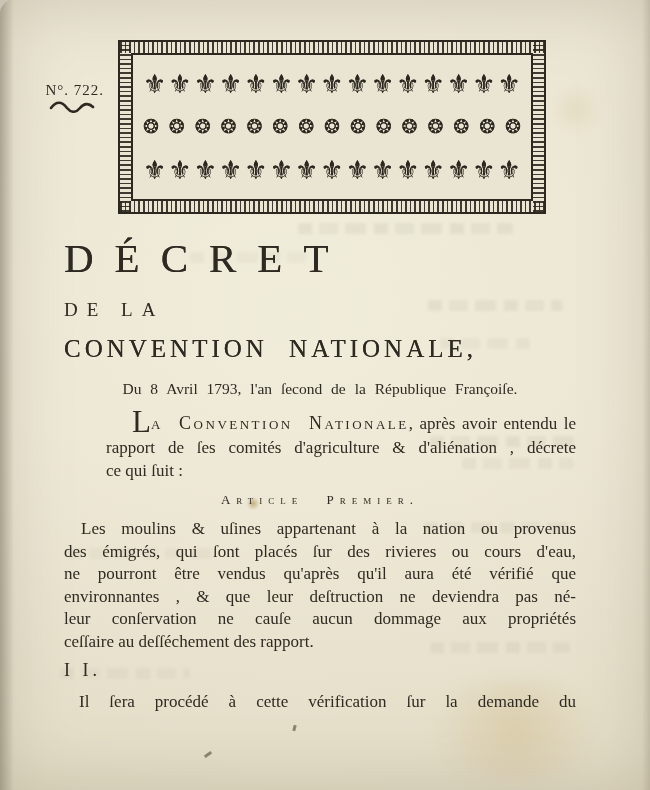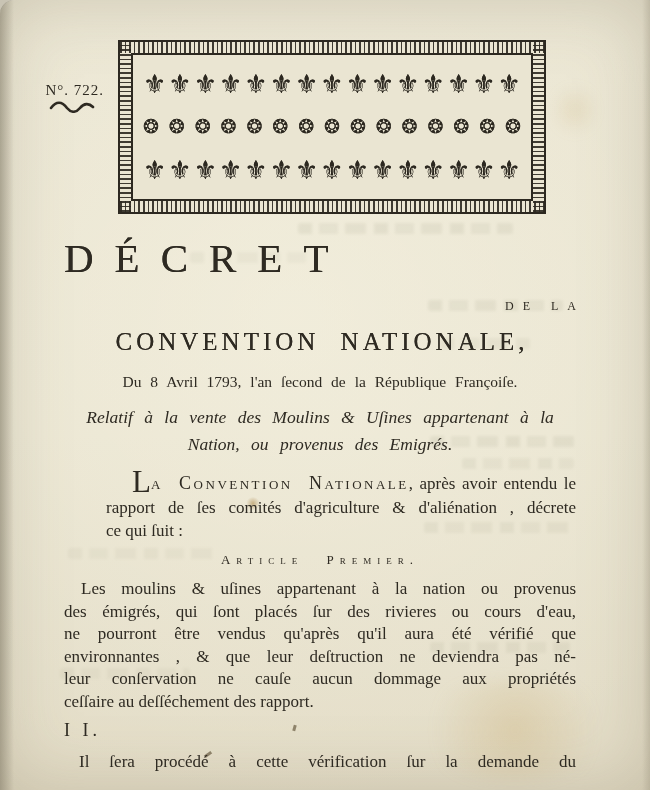--- a/index.html
+++ b/index.html
@@ -65,24 +65,24 @@
   .orn-row.fleur{font-size:26px;}
   .orn-row.rosette{font-size:19px;}
 
   
   .content{position:absolute;left:64px;top:218px;width:512px;}
   .title{
     text-align:left;font-size:41px;letter-spacing:21px;margin:16px -21px 0 0;
     font-weight:normal;text-shadow:0 0 .6px rgba(46,42,34,.9);
   }
   .of-the{
-    text-align:right;font-size:12px;letter-spacing:9px;margin:17px -9px 0 0;
+    text-align:left;font-size:19px;letter-spacing:9px;margin:17px -9px 0 0;
   }
   .institution{
-    text-align:center;font-size:25px;letter-spacing:4px;word-spacing:11px;
+    font-size:25px;letter-spacing:4px;word-spacing:11px;
     margin:14px -4px 0 0;font-weight:normal;text-shadow:0 0 .5px rgba(46,42,34,.9);
   }
   .dateline{
     text-align:center;font-size:15.5px;word-spacing:5px;margin-top:17px;
   }
   .subject{margin-top:13px;font-style:italic;font-size:17.5px;word-spacing:7px;}
   .subject .tline{text-align:center;text-align-last:center;line-height:27px;}
 
   .preamble{margin-top:13px;font-size:17px;line-height:23px;margin-left:42px;}
   .pre-line1{text-align:justify;text-align-last:justify;text-indent:26px;line-height:24px;}
@@ -216,24 +216,20 @@
         </div>
     </div>
   </div>
 
   <div class="content">
     <h1 class="title">DÉCRET</h1>
     <div class="of-the">DE LA</div>
     <h2 class="institution">CONVENTION NATIONALE,</h2>
     <div class="dateline">Du 8 Avril 1793, l'an ſecond de la République Françoiſe.</div>
 
-    <div class="subject">
-        <div class="tline">Relatif à la vente des Moulins &amp; Uſines appartenant à la</div>
-        <div class="tline tlast">Nation, ou provenus des Emigrés.</div>
-      </div>
 
     <div class="preamble">
       <div class="pre-line1">
         <span class="initial">L</span><span class="sc">a Convention Nationale</span><span>, après avoir entendu le</span>
       </div>
       <div>
           <div class="tline">rapport de ſes comités d'agriculture &amp; d'aliénation , décrete</div>
           <div class="tline tlast">ce qui ſuit :</div>
         </div>
     </div>

